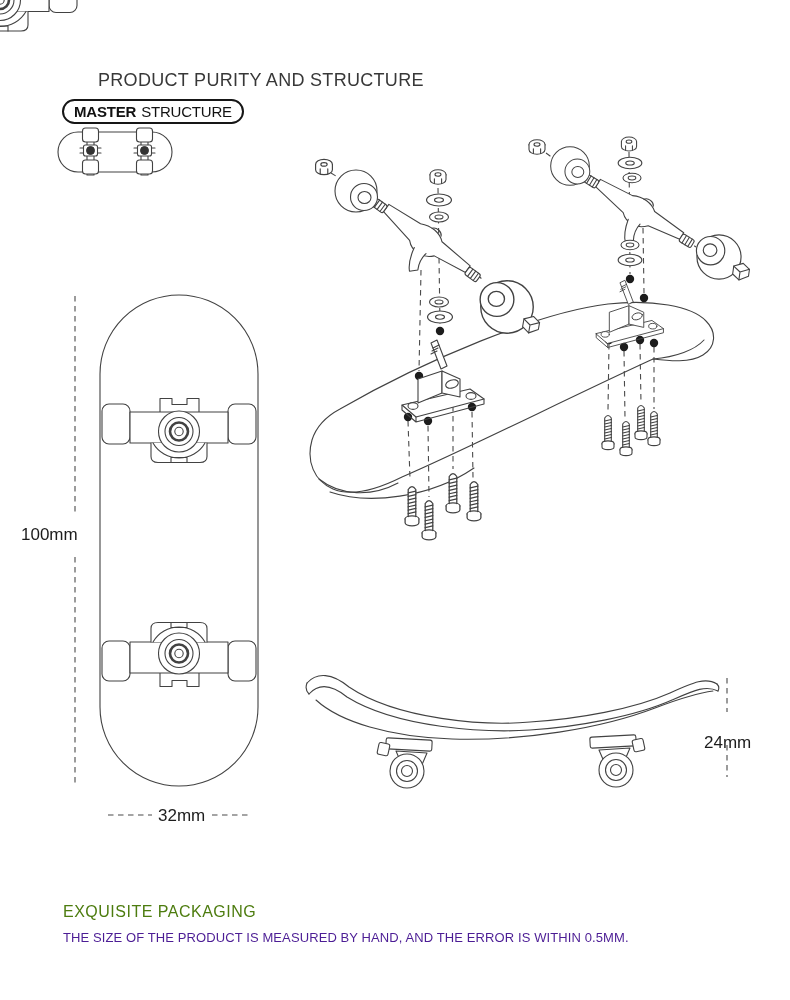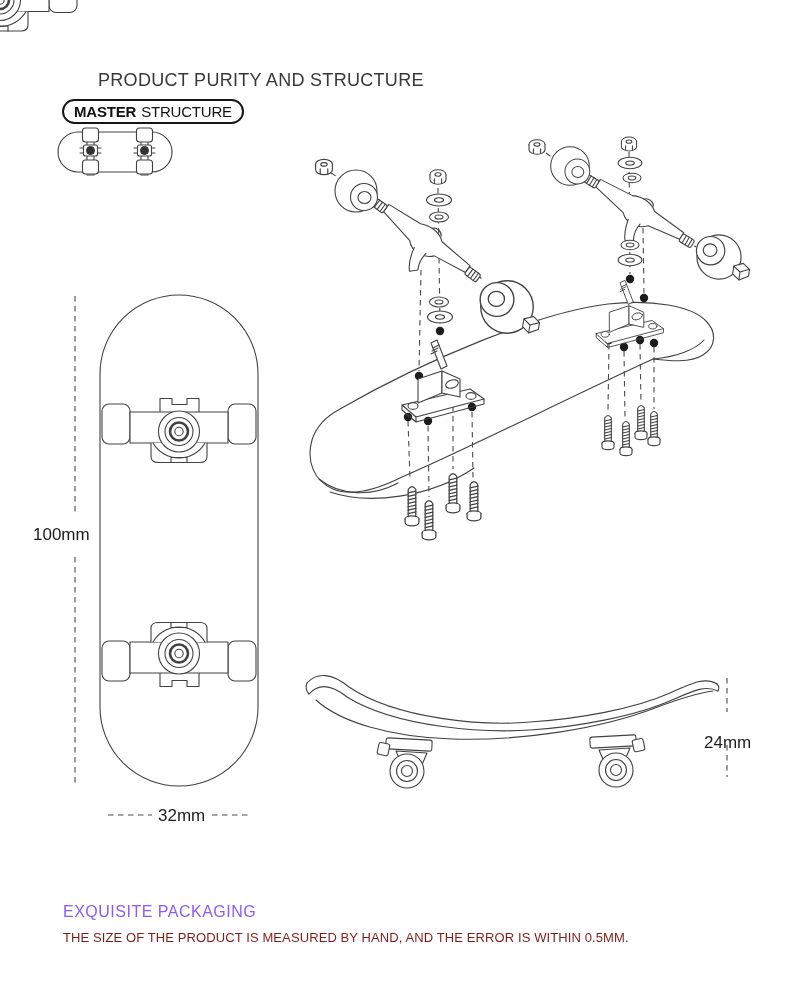--- a/index.html
+++ b/index.html
@@ -5,25 +5,25 @@
   html,body{margin:0;padding:0;}
   body{width:790px;height:1000px;background:#ffffff;position:relative;overflow:hidden;
        font-family:"Liberation Sans","DejaVu Sans",sans-serif;}
   .abs{position:absolute;}
   #title{left:63px;top:70px;font-size:18px;letter-spacing:.3px;color:#383838;margin-left:35px;}
   #brand-pill{left:62px;top:99px;height:21px;border:2px solid #161616;border-radius:13px;
       display:flex;align-items:center;padding:0 10px;gap:5px;font-size:15px;color:#111;}
   #brand-pill .b{font-weight:700;letter-spacing:-0.2px;}
   #brand-pill .r{font-weight:400;letter-spacing:-0.2px;}
   .dim{font-size:17px;color:#1c1c1c;}
-  #dim-100{left:33px;top:525px;}
+  #dim-100{left:21px;top:525px;}
   #dim-32{left:158px;top:806px;}
   #dim-24{left:704px;top:721px;margin-top:12px;}
-  #footer-h{left:63px;top:903px;font-size:16px;letter-spacing:.5px;color:#8b5cf6;}
-  #footer-n{left:63px;top:930px;font-size:13px;letter-spacing:.1px;color:#7f1d1d;}
+  #footer-h{left:63px;top:903px;font-size:16px;letter-spacing:.5px;color:#4d7c0f;}
+  #footer-n{left:63px;top:930px;font-size:13px;letter-spacing:.1px;color:#4c1d95;}
   svg{position:absolute;left:0;top:0;}
   .ln{fill:none;stroke:#424242;stroke-width:1.1;stroke-linecap:round;stroke-linejoin:round;}
   .wf{fill:#ffffff;stroke:#424242;stroke-width:1.1;stroke-linecap:round;stroke-linejoin:round;}
   .dash{fill:none;stroke:#4a4a4a;stroke-width:1.1;stroke-dasharray:5.5 4.5;}
   .dot{fill:#1c1c1c;stroke:none;}
   .dk{fill:#333;stroke:#333;}
 </style>
 </head>
 <body>
 

